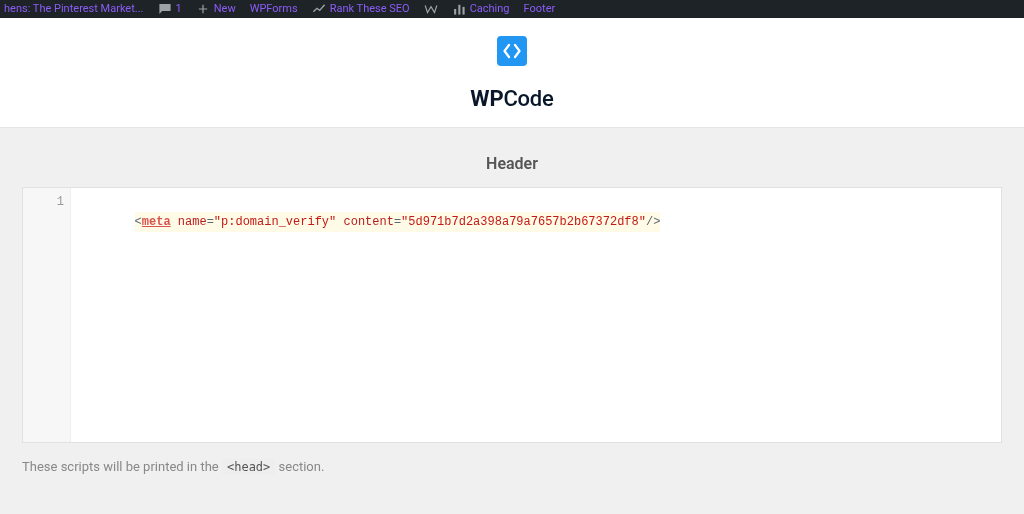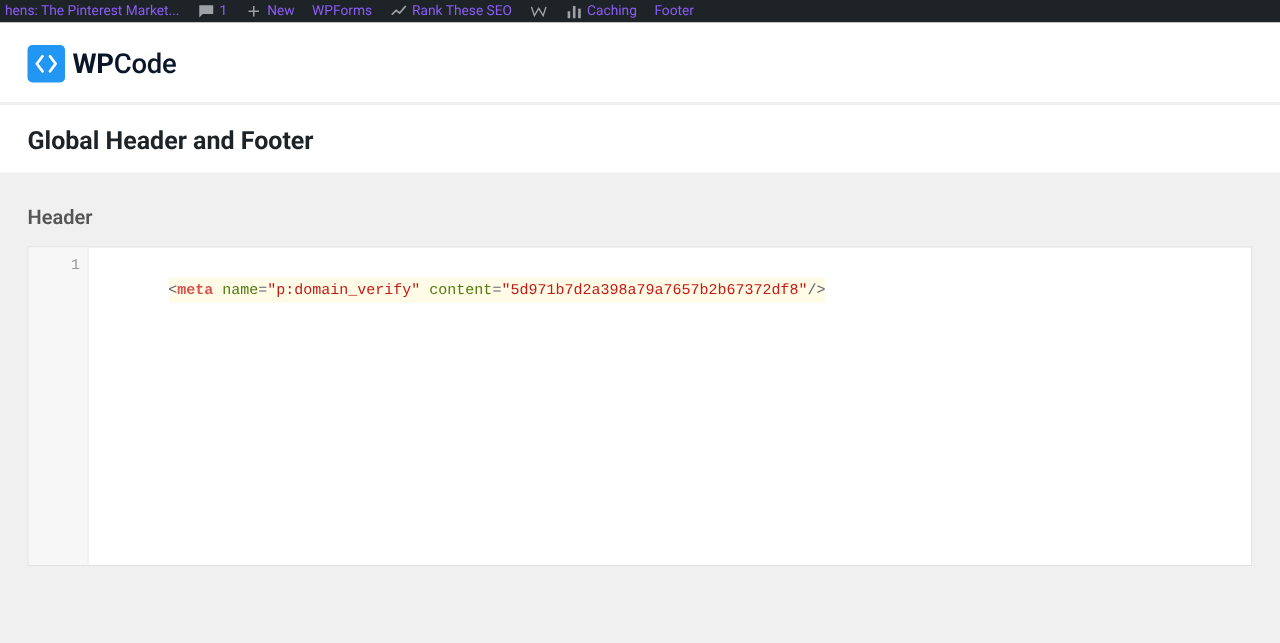--- a/index.html
+++ b/index.html
@@ -41,22 +41,23 @@
   }
   .adminbar svg { display: block; }
   .page {
     position: relative;
   }
   .brand-row {
     background: #ffffff;
     padding: 18px 22px 16px 22px;
     display: flex;
     align-items: center;
-    gap: 6px;
+    gap: 20px;
     border-bottom: 1px solid #e5e5e5;
+    flex-direction: column;
   }
   .brand-logo {
     width: 30px;
     height: 30px;
     background: #2196f3;
     border-radius: 4px;
     display: inline-flex;
     align-items: center;
     justify-content: center;
   }
@@ -79,20 +80,21 @@
     color: #1d2327;
   }
   .content {
     padding: 26px 22px 10px 22px;
   }
   .section-h2 {
     font-size: 16px;
     font-weight: 600;
     color: #555;
     margin-bottom: 14px;
+    text-align: center;
   }
   .editor {
     display: flex;
     background: #ffffff;
     border: 1px solid #e1e1e1;
     height: 256px;
     font-family: "SFMono-Regular", Consolas, "Liberation Mono", Menlo, Courier, monospace;
     font-size: 12px;
     line-height: 20px;
   }
@@ -111,22 +113,22 @@
     white-space: pre;
     overflow: hidden;
   }
   .code-line {
     display: inline-block;
   }
   .hl-line {
     background: #fffbe6;
   }
   .tok-punc  { color: #5c6773; }
-  .tok-tag   { color: #d9534f; font-weight: bold; }
-  .tok-attr  { color: #4d7c0f; }
+  .tok-tag   { color: #d9534f; font-weight: bold; text-decoration: underline; }
+  .tok-attr  { color: #b91c1c; }
   .tok-eq    { color: #5c6773; }
   .tok-str   { color: #c41a16; }
   .helper {
     margin-top: 16px;
     font-size: 13px;
     color: #888;
   }
   .helper code {
     background: #eee;
     padding: 1px 5px;
@@ -199,31 +201,31 @@
       <svg width="18" height="18" viewBox="0 0 24 24" fill="none" stroke="#ffffff" stroke-width="3" stroke-linecap="round" stroke-linejoin="round">
         <polyline points="8 4 2 12 8 20"></polyline>
         <polyline points="16 4 22 12 16 20"></polyline>
       </svg>
     </span>
     <span class="brand-text">
       <b>WP</b><span>Code</span>
     </span>
   </div>
 
-  <div class="title-row">
-    <h1>Global Header and Footer</h1>
-  </div>
 
   <div class="content">
     <h2 class="section-h2">Header</h2>
 
     <div class="editor">
       <div class="gutter">
         <div>1</div>
       </div>
       <div class="code-area">
         <span class="code-line hl-line"><span class="tok-punc">&lt;</span><span class="tok-tag">meta</span> <span class="tok-attr">name</span><span class="tok-eq">=</span><span class="tok-str"><span>"</span><span>p:domain_verify</span><span>"</span></span> <span class="tok-attr">content</span><span class="tok-eq">=</span><span class="tok-str"><span>"</span><span>5d971b7d2a398a79a7657b2b67372df8</span><span>"</span></span><span class="tok-punc">/&gt;</span></span>
       </div>
     </div>
 
+    <p class="helper">
+      <span>These scripts will be printed in the </span><code>&lt;head&gt;</code><span> section.</span>
+    </p>
   </div>
 
 </div>
 
 </body></html>

